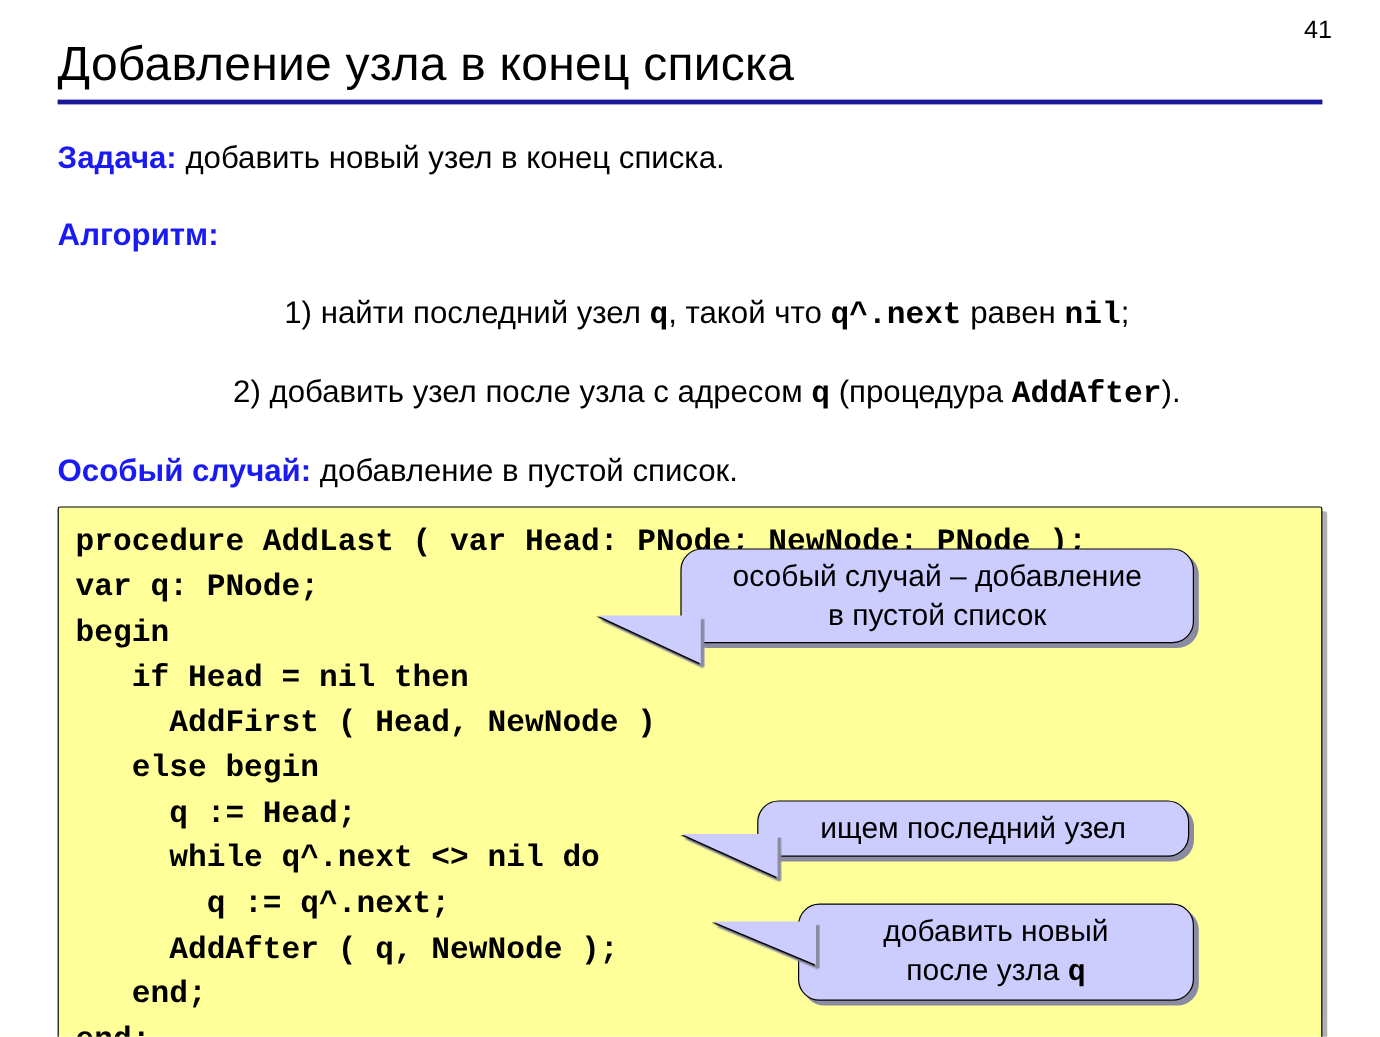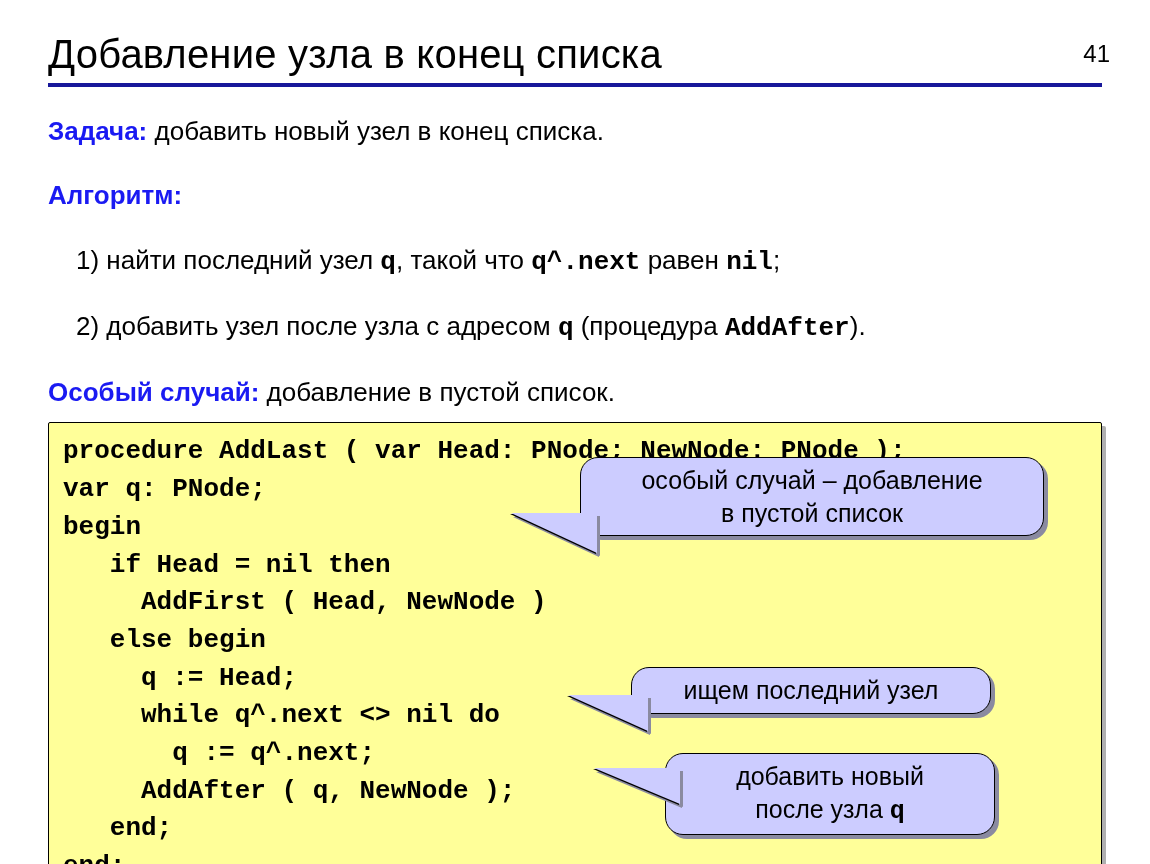--- a/index.html
+++ b/index.html
@@ -16,22 +16,21 @@
     position: relative;
     width: 1150px;
     height: 864px;
     box-sizing: border-box;
     padding: 32px 48px 24px 48px;
   }
   .page-number {
     position: absolute;
     top: 14px;
     right: 40px;
-    font-size: 24px;
-    margin-top: 26px;
+    font-size: 21px;
   }
   h1.title {
     margin: 0 0 6px 0;
     font-size: 40px;
     font-weight: normal;
     letter-spacing: 0.2px;
   }
   .rule {
     border: none;
     border-top: 4px solid #18189a;
@@ -41,20 +40,21 @@
     color: #1a1af2;
     font-weight: bold;
   }
   .line {
     font-size: 26px;
     line-height: 1.55;
     margin-top: 24px;
   }
   .indent-list {
     padding-left: 28px;
+    text-align: center;
   }
   .mono {
     font-family: "Courier New", Courier, monospace;
     font-weight: bold;
   }
   .code-panel {
     position: relative;
     margin-top: 10px;
     background: #ffff99;
     border: 1px solid #000;
@@ -83,21 +83,21 @@
     text-align: center;
     padding: 6px 14px;
     box-sizing: border-box;
   }
   .callout .tail {
     position: absolute;
     width: 0;
     height: 0;
   }
   
-  #callout1 { top: 34px; left: 531px; width: 464px; }
+  #callout1 { top: 34px; left: 518px; width: 428px; }
   #callout1 .tail {
     left: -70px; bottom: -18px;
     border-top: 40px solid #ccccff;
     border-left: 86px solid transparent;
     border-right: 0 solid transparent;
     filter: drop-shadow(-1px 1px 0 #000) drop-shadow(3px 3px 0 #8a8aa0);
   }
   
   #callout2 { top: 216px; left: 582px; width: 360px; margin-top: 28px; }
   #callout2 .tail {

